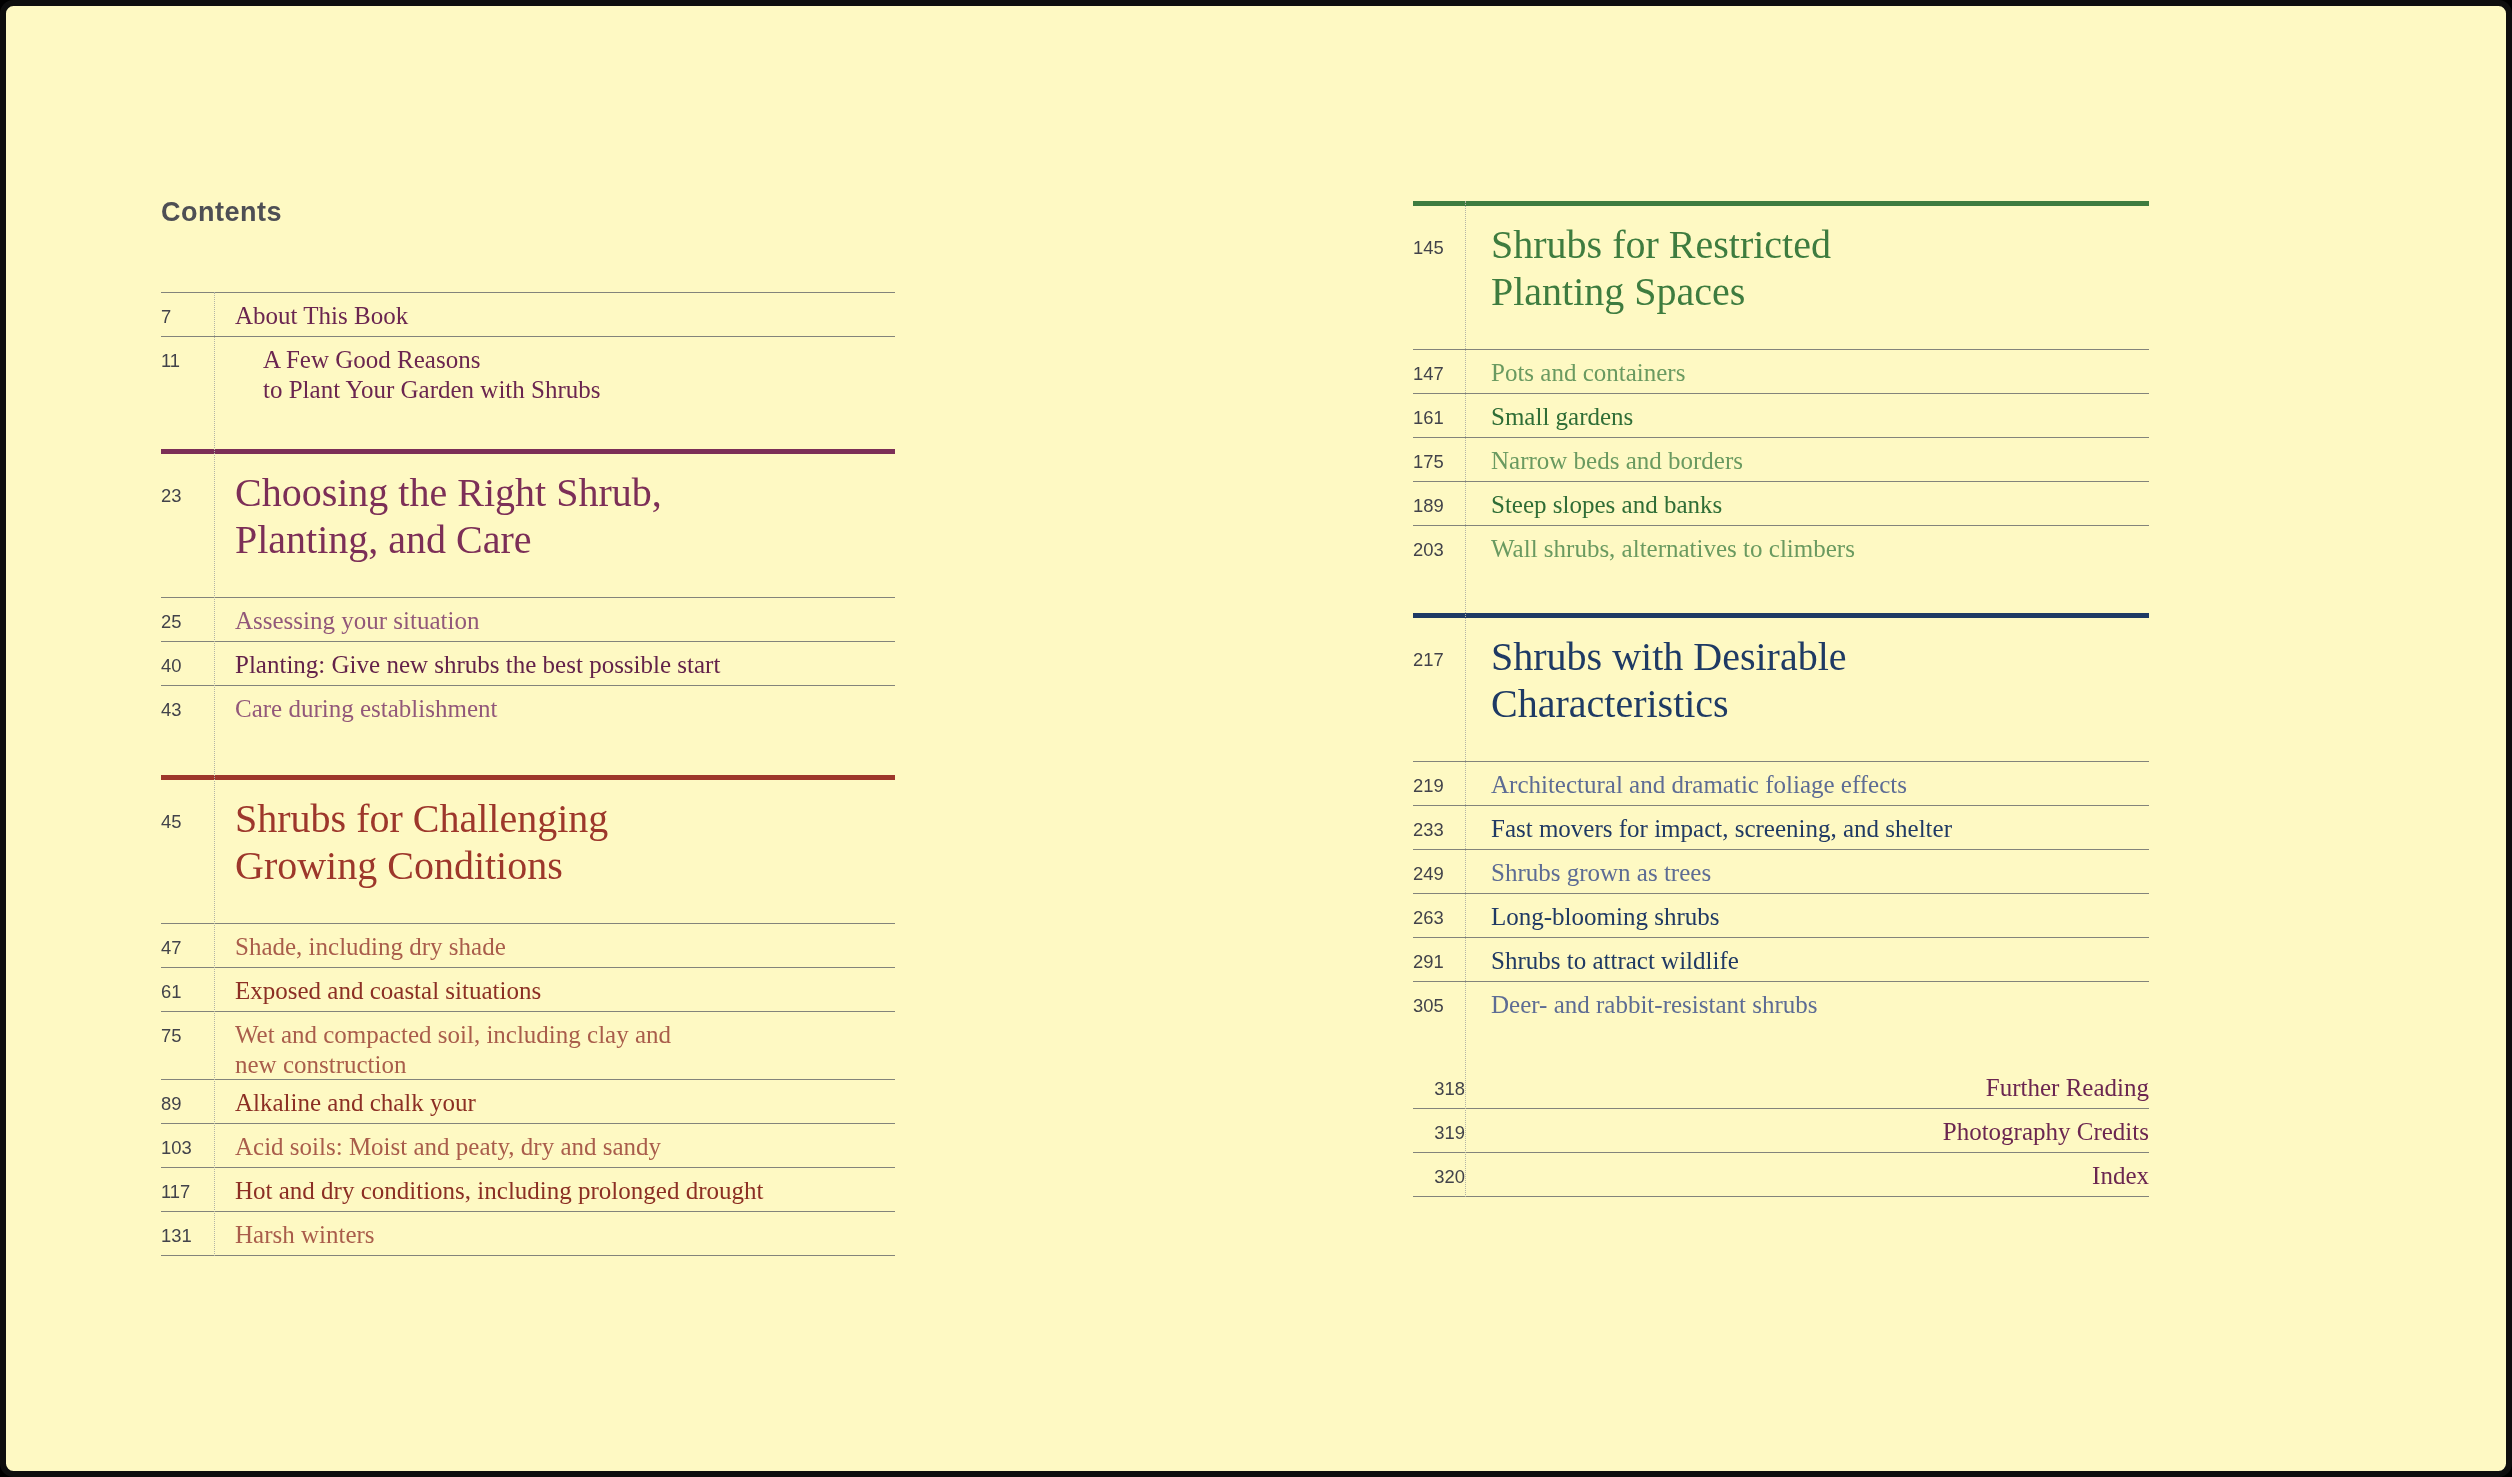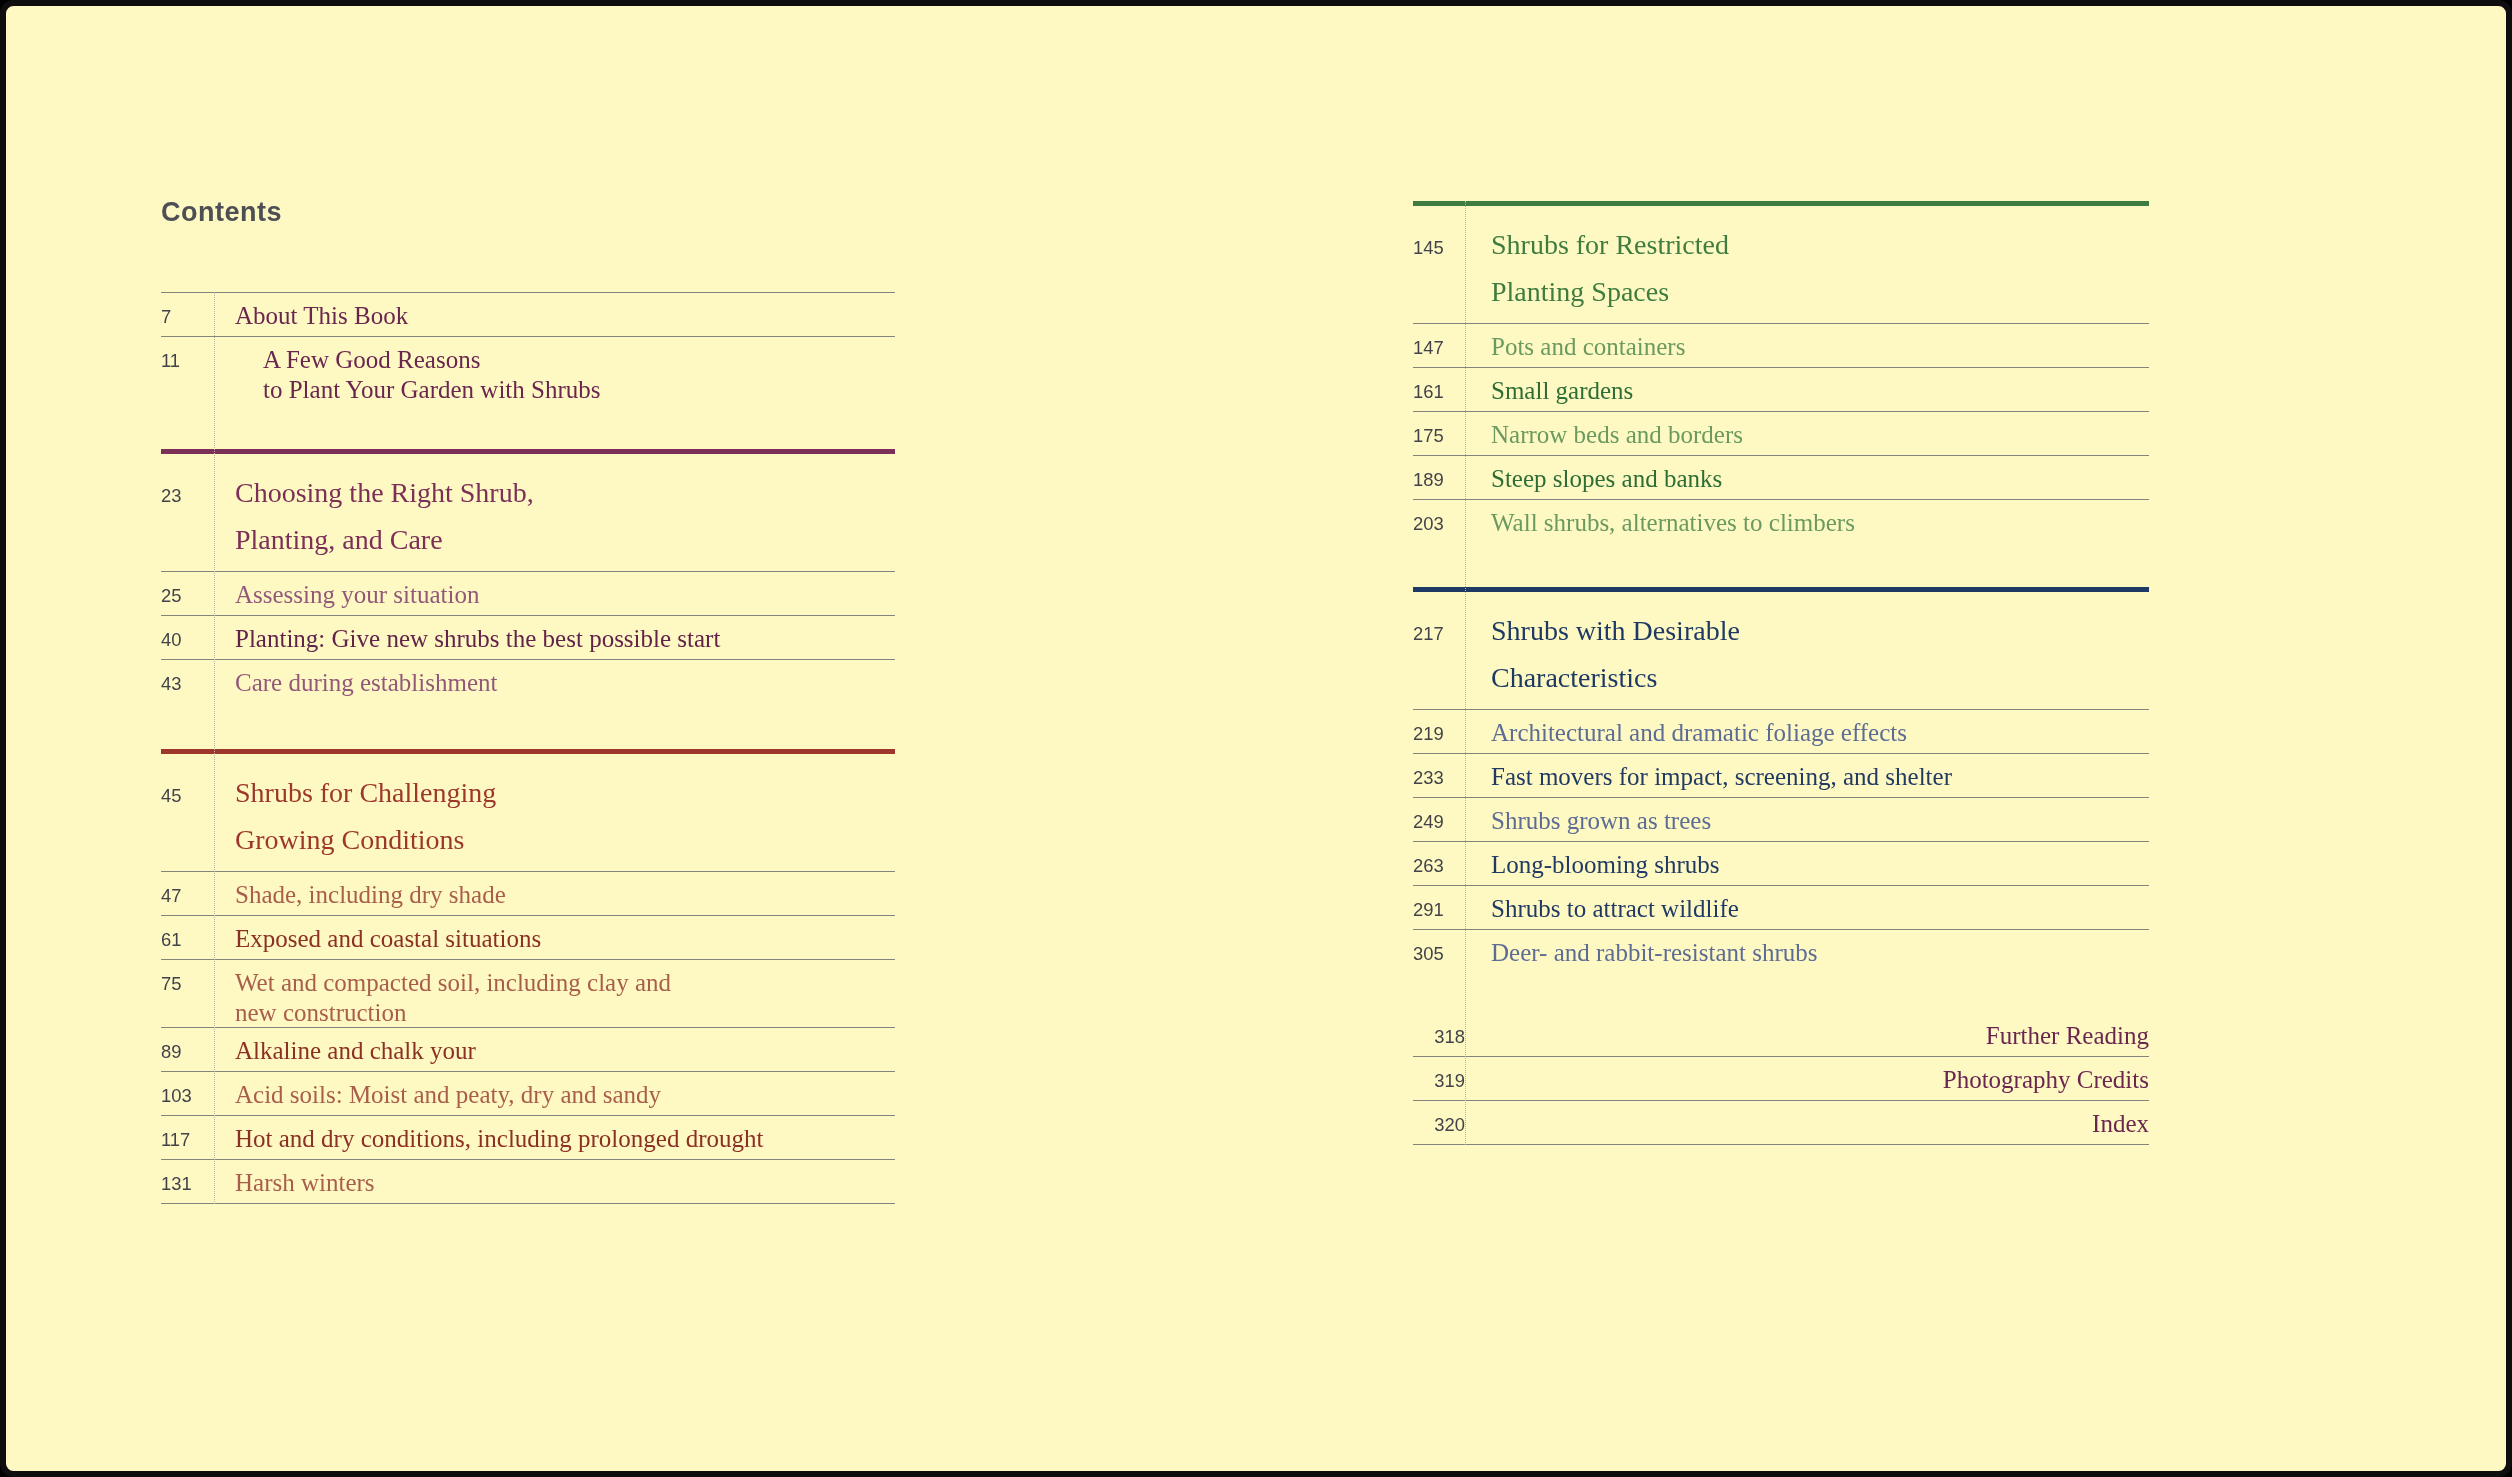--- a/index.html
+++ b/index.html
@@ -27,23 +27,23 @@
        color:#42434a;padding-top:12.6px;}
   .col-left .num{width:53px;}
   .col-right .num{width:52px;}
   .title{flex:1;font-size:25px;line-height:30px;padding-top:7.7px;}
   .col-left .title{padding-left:21px;}
   .col-right .title{padding-left:26px;}
   .line{display:block;}
 
   .section{border-top:5.8px solid var(--sc);}
   .hrow{display:flex;align-items:flex-start;border-bottom:1.9px solid #83847b;
-        box-sizing:border-box;height:118px;}
+        box-sizing:border-box;height:144px;}
   .hrow .num{padding-top:31px;}
-  .htitle{flex:1;font-size:28px;line-height:47px;padding-top:14.5px;color:var(--sc);}
+  .htitle{flex:1;font-size:40px;line-height:47px;padding-top:14.5px;color:var(--sc);}
   .col-left .htitle{padding-left:21px;}
   .col-right .htitle{padding-left:26px;}
 
   .theme-plum {--sc:#7c2f57;--lt:#92587a;--dk:#63224a;}
   .theme-brick{--sc:#9d372b;--lt:#a95d4b;--dk:#8c2f24;}
   .theme-green{--sc:#3e7c3f;--lt:#6a9a60;--dk:#2f6d36;}
   .theme-navy {--sc:#1e3a64;--lt:#5d6c94;--dk:#203a64;}
   .title.light{color:var(--lt);}
   .title.dark{color:var(--dk);}
   .title.front-c{color:#6b2650;}

